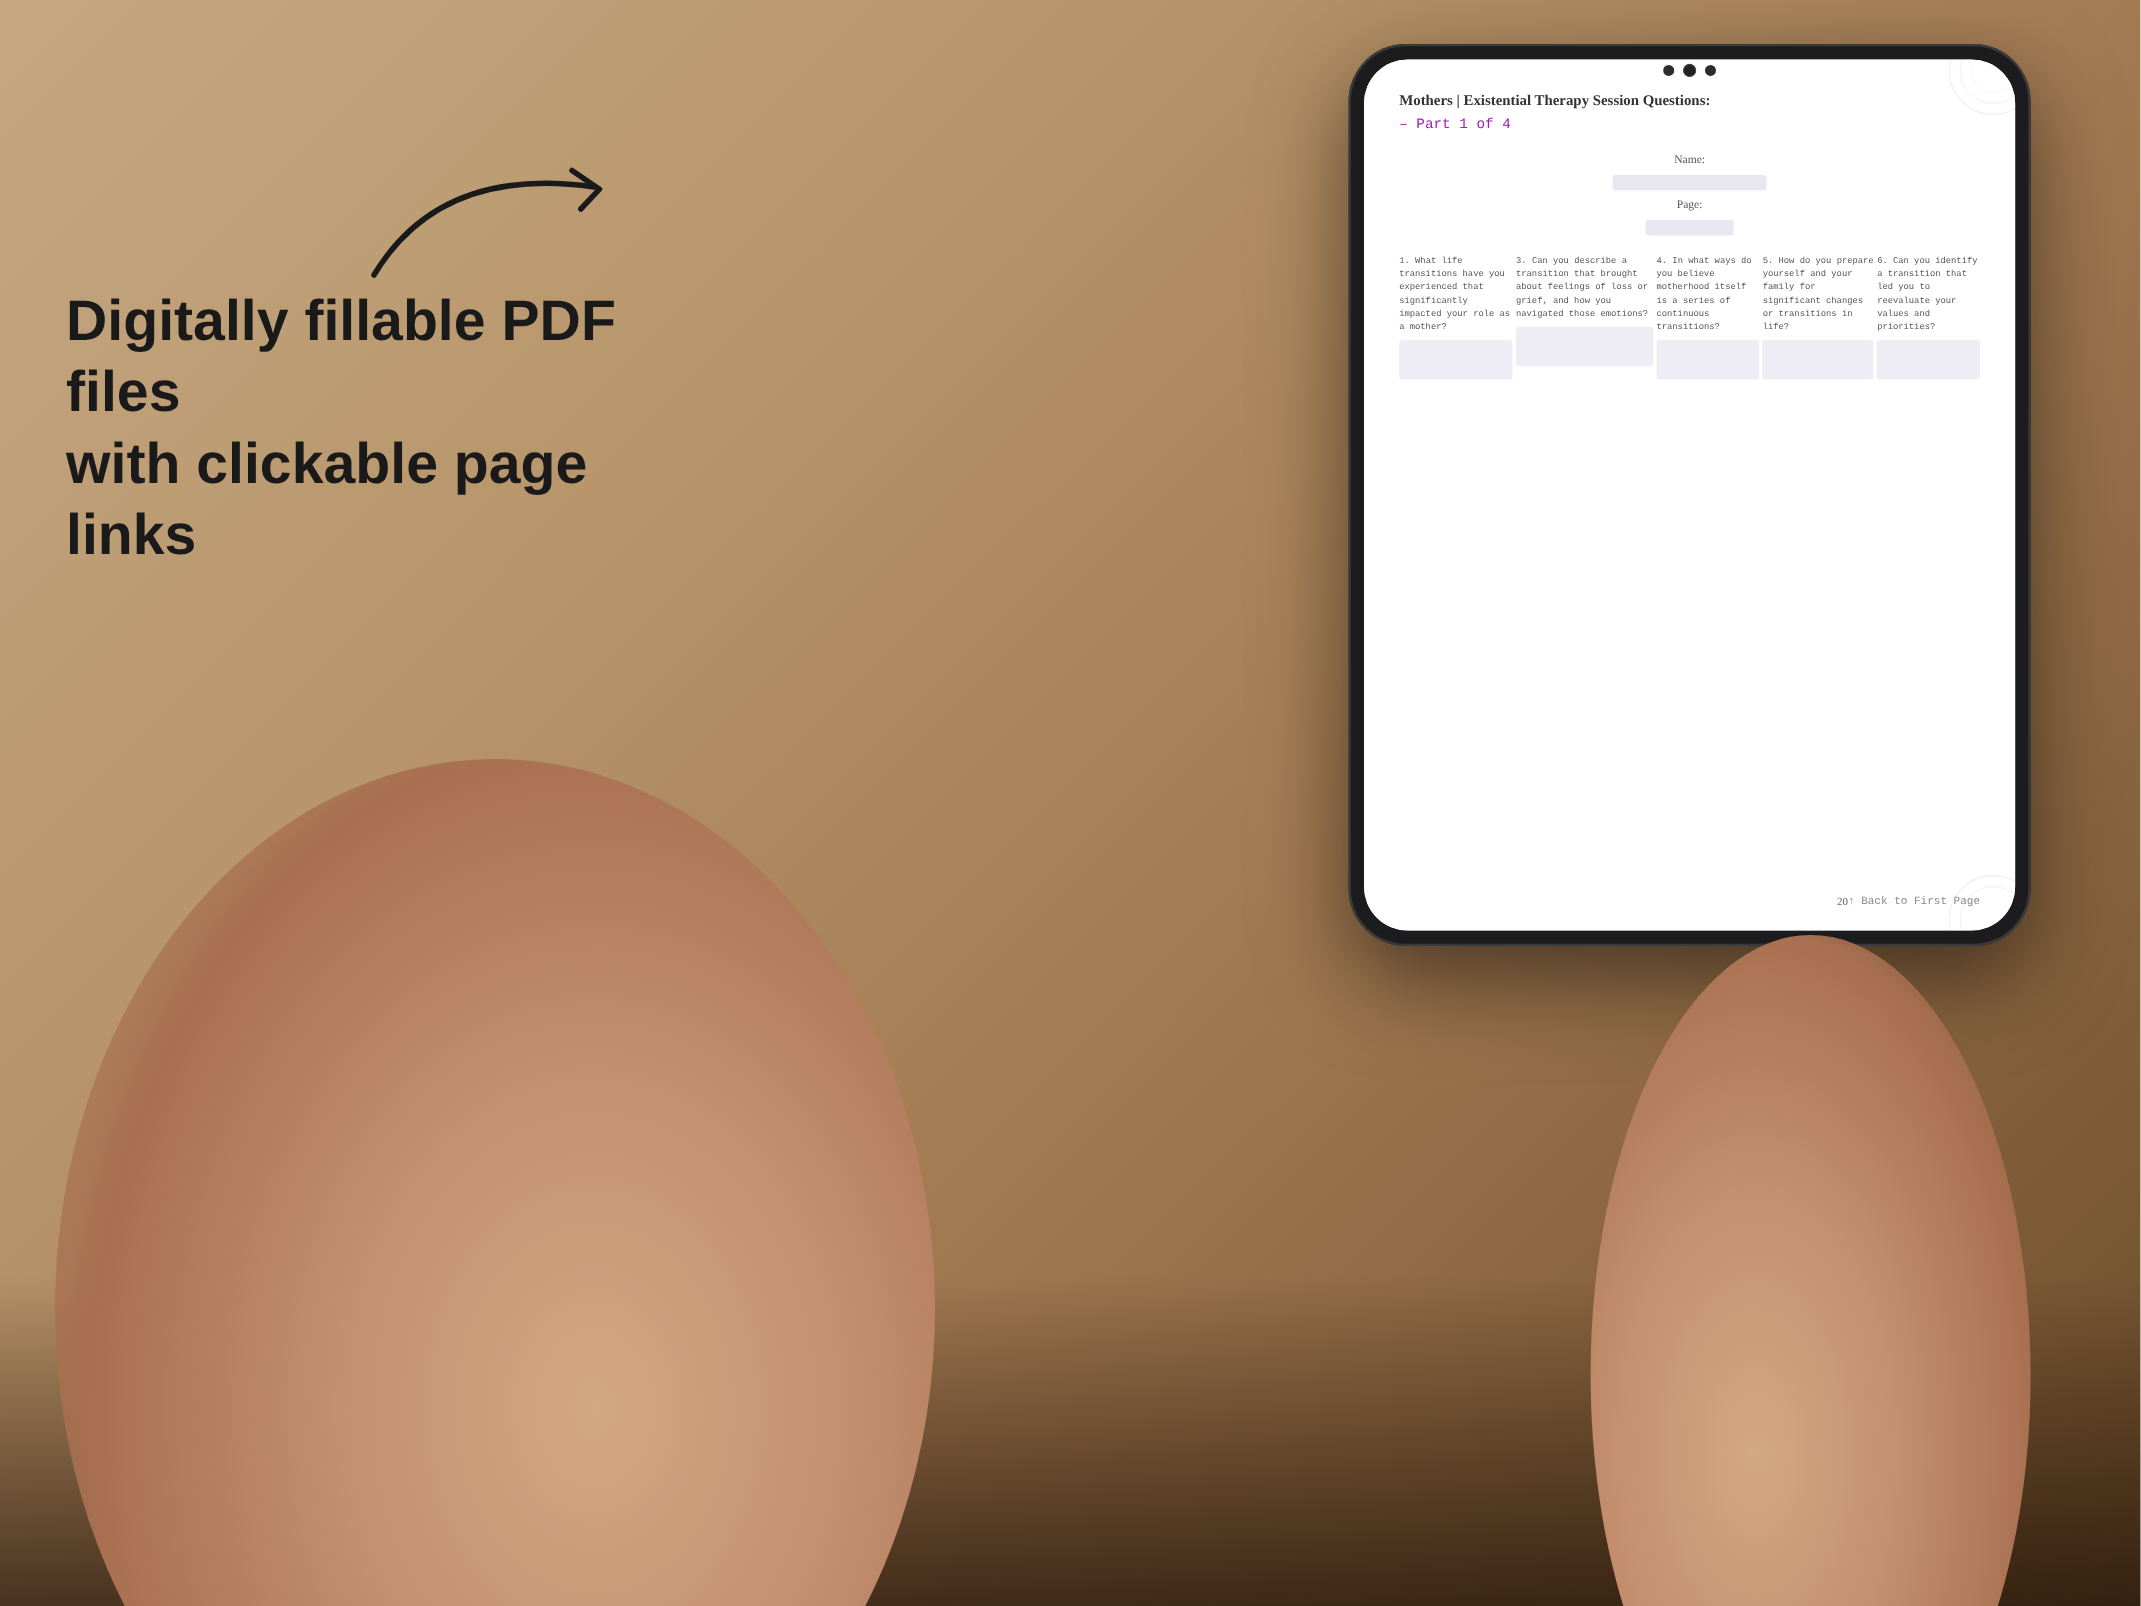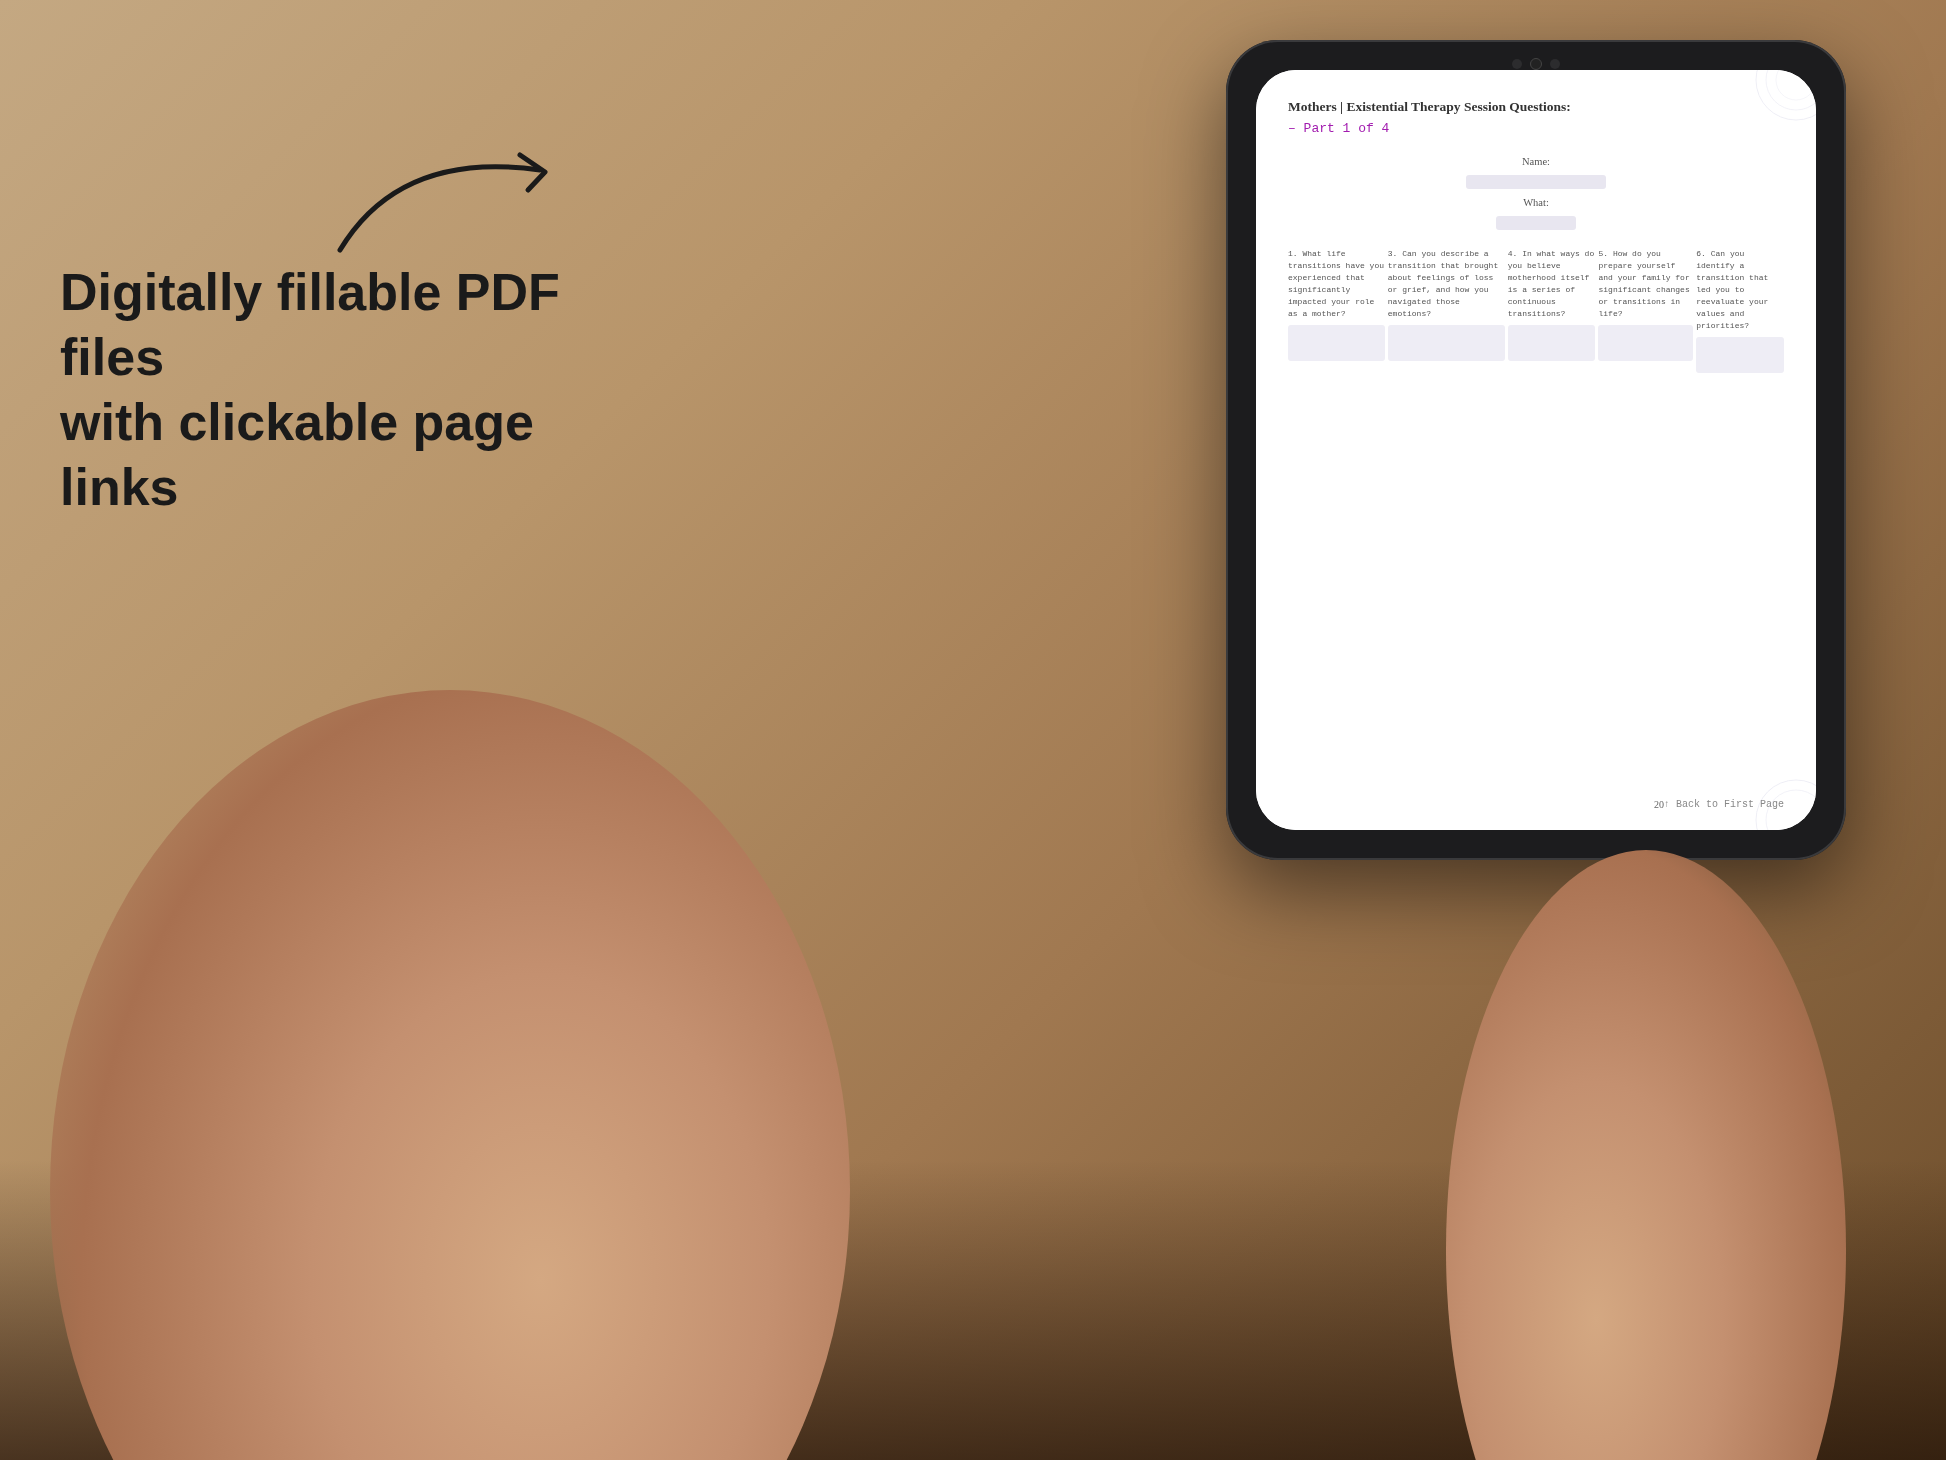--- a/index.html
+++ b/index.html
@@ -60,21 +60,21 @@
       width: 620px;
       height: 820px;
       z-index: 20;
     }
 
     .tablet-outer {
       width: 100%;
       height: 100%;
       background: #1c1c1e;
       border-radius: 52px;
-      padding: 30px;
+      padding: 14px;
       box-shadow: 0 30px 80px rgba(0,0,0,0.5), inset 0 0 0 2px #3a3a3c;
       position: relative;
     }
 
     
     .tablet-camera {
       position: absolute;
       top: 18px;
       left: 50%;
       transform: translateX(-50%);
@@ -302,21 +302,21 @@
             <circle cx="120" cy="10" r="20" fill="none" stroke="#9090c0" stroke-width="0.6"></circle>
           </svg>
         </div>
 
         <div class="pdf-title">Mothers | Existential Therapy Session Questions:</div>
         <div class="pdf-subtitle">– Part 1 of 4</div>
 
         <div class="pdf-name-row">
           <span class="pdf-label">Name:</span>
           <div class="pdf-field name-field"></div>
-          <span class="pdf-label">What:</span>
+          <span class="pdf-label">Page:</span>
           <div class="pdf-field date-field"></div>
         </div>
 
         <div class="pdf-questions">
 
           <div class="pdf-question-block">
             <div class="pdf-question-text">
               <span>1.</span>
               <span>What life transitions have you experienced that significantly impacted your role as a mother?</span>
             </div>

